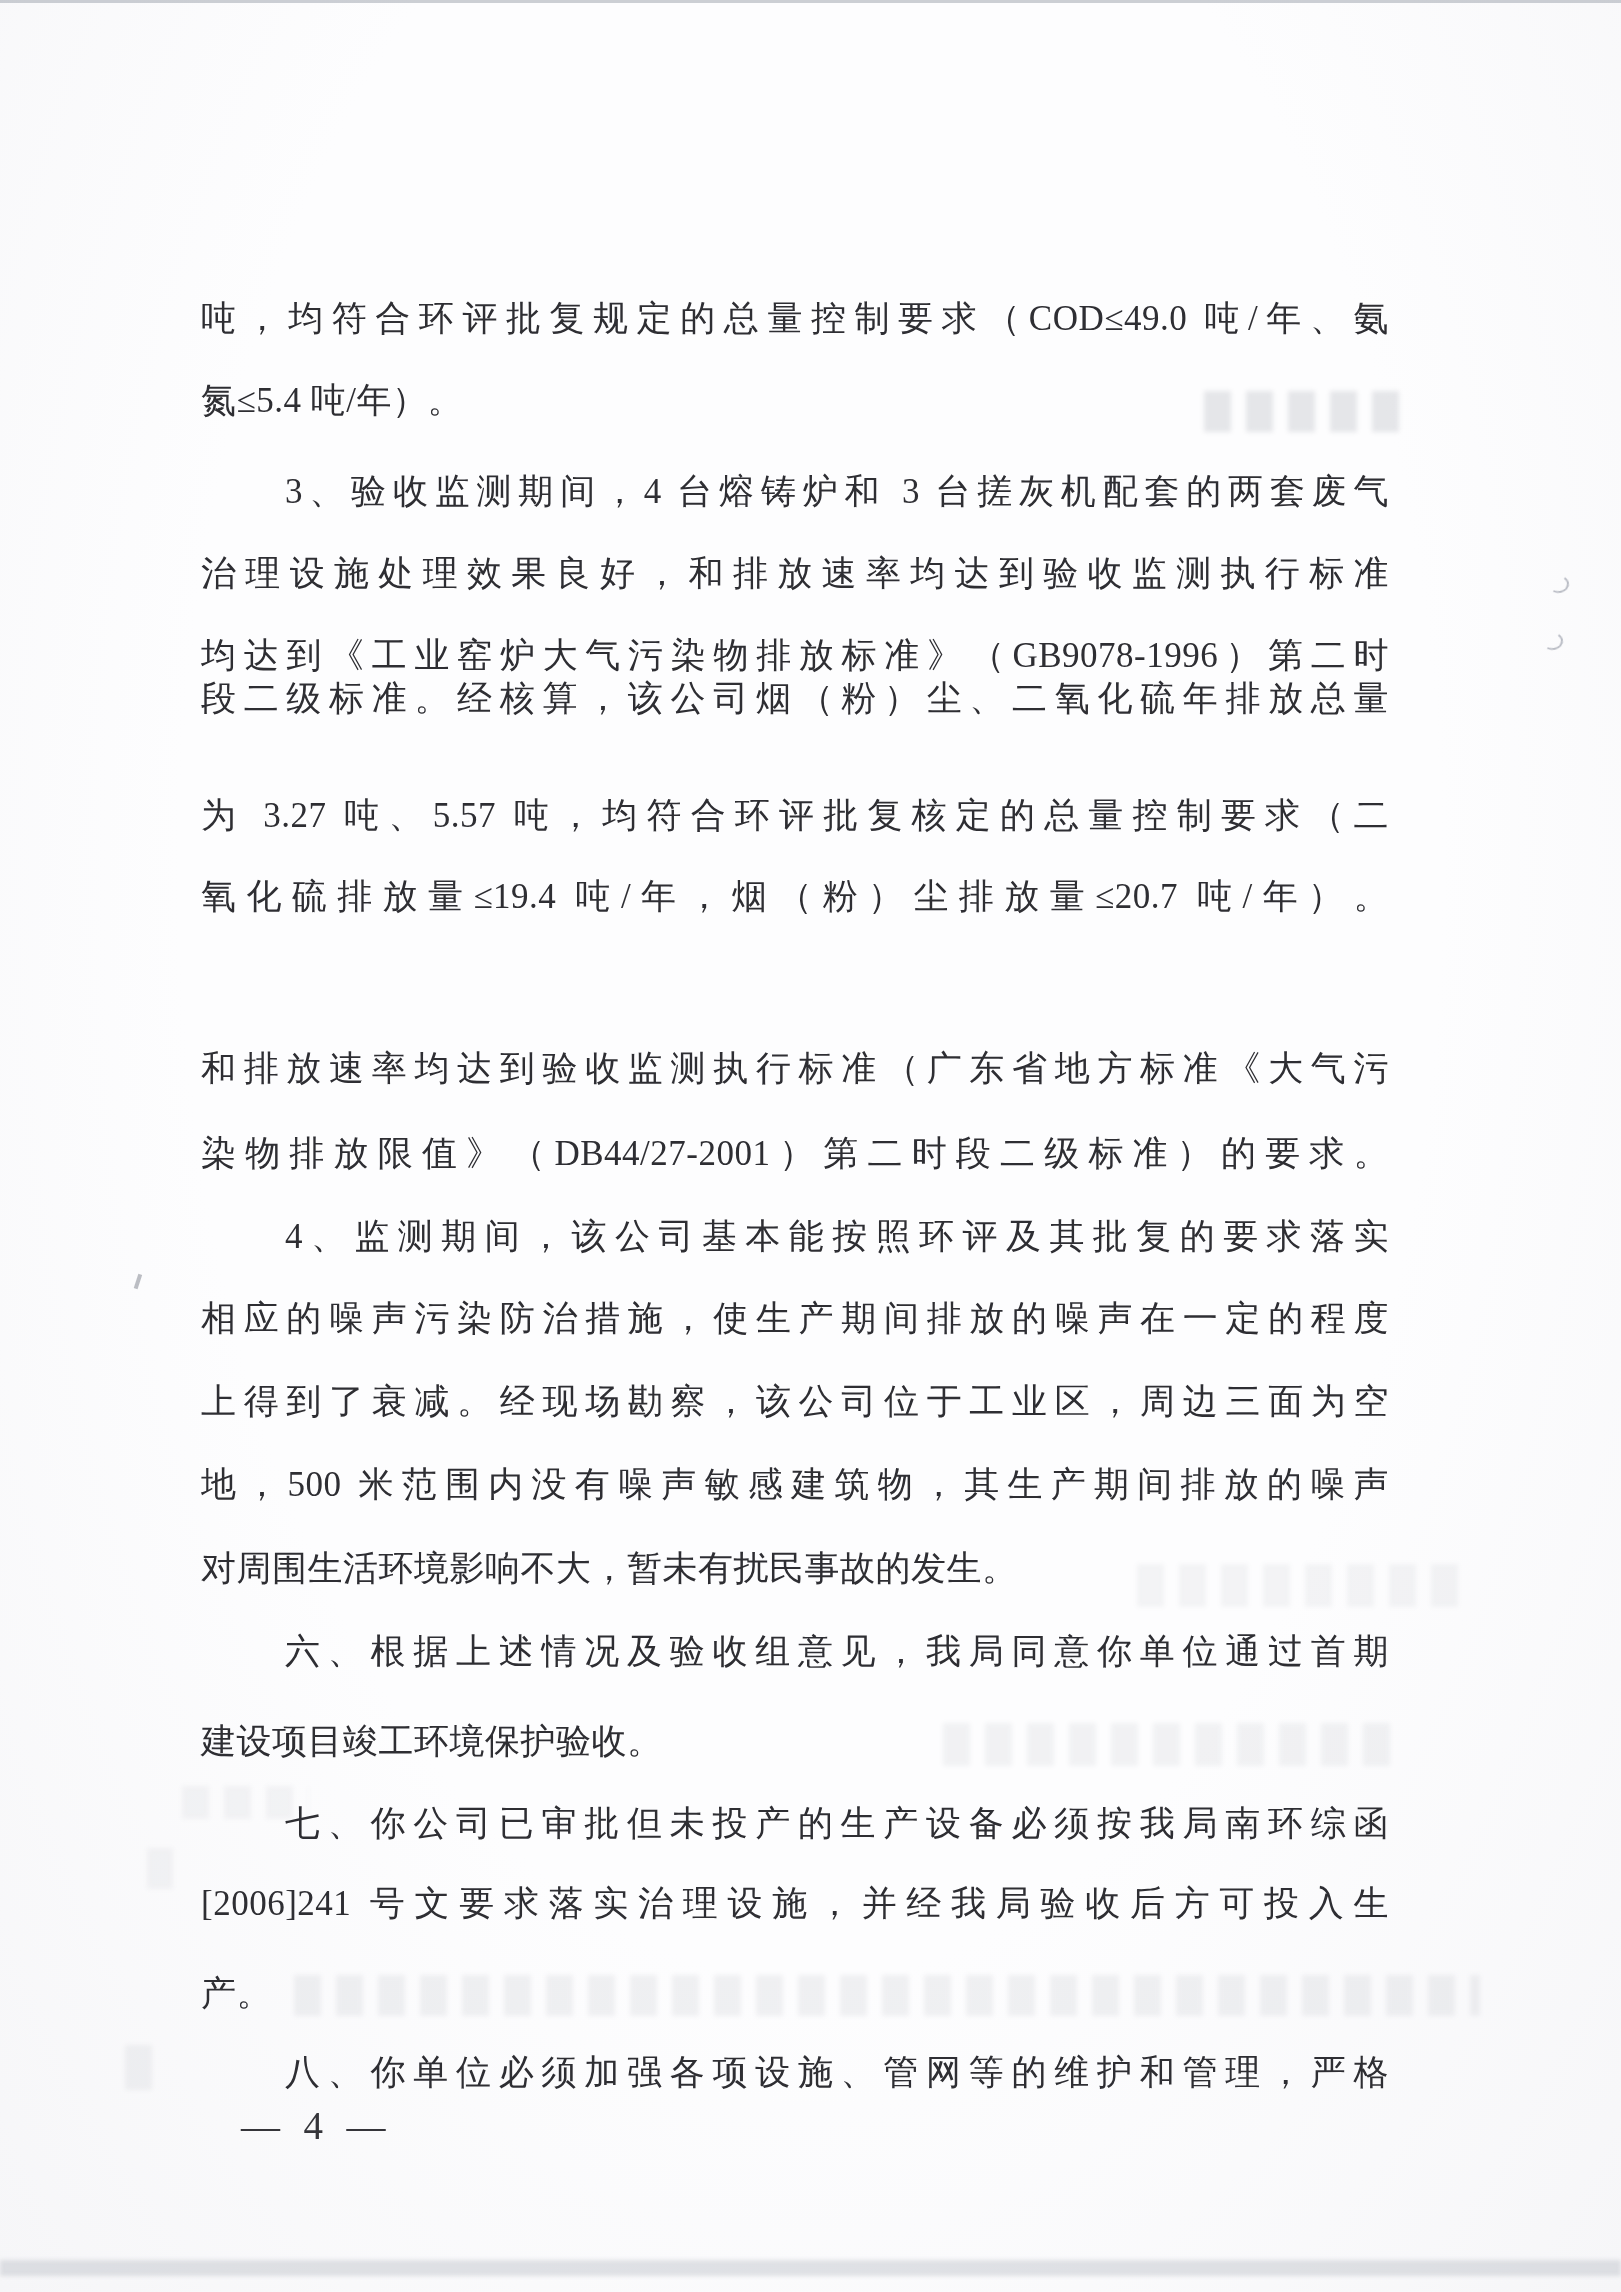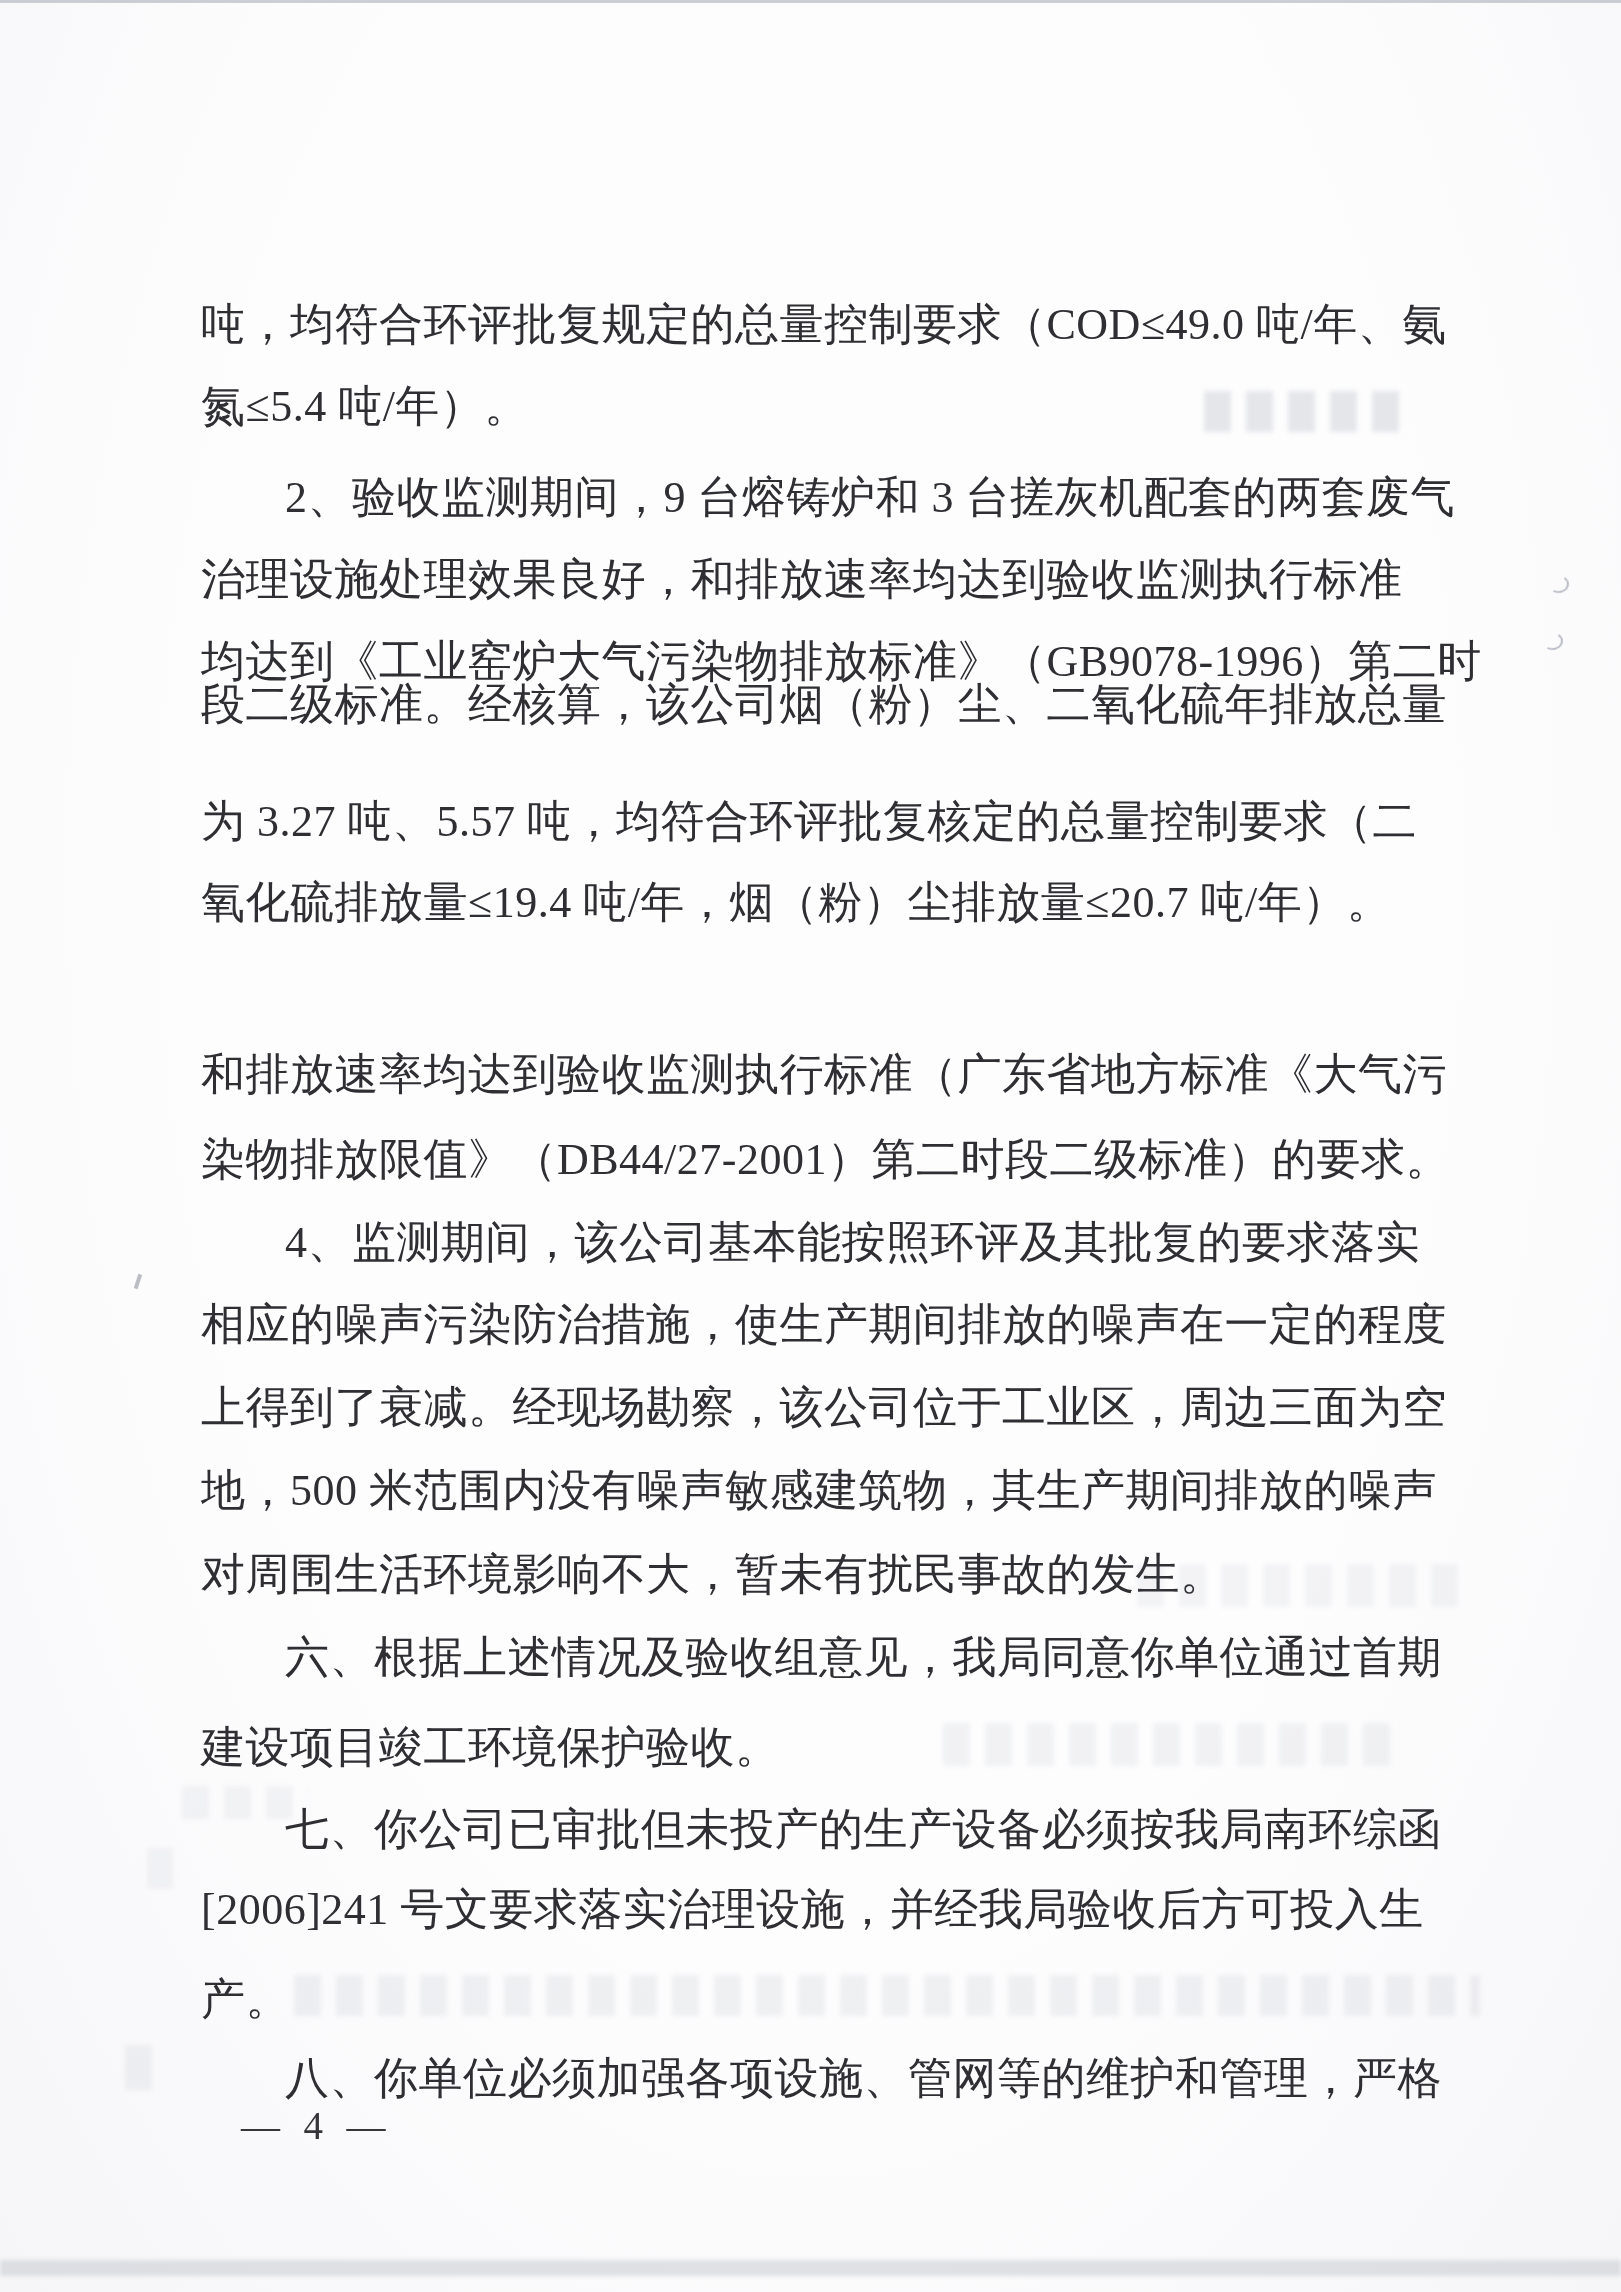--- a/index.html
+++ b/index.html
@@ -8,21 +8,21 @@
     font-family: "Liberation Serif", "DejaVu Serif", serif;
     background: radial-gradient(ellipse at 50% 38%, #fdfdfe 55%, #f6f6f8 100%);
     position: relative; overflow: hidden;
   }
   .page { position: absolute; inset: 0; }
 
   .text-line {
     position: absolute;
     left: 201px;
     width: 1188px;
-    font-size: 44px;
+    font-size: 35px;
     line-height: 1.25;
     color: #2e2e33;
     text-align: justify;
     text-align-last: justify;
     white-space: nowrap;
     letter-spacing: 0.5px;
   }
   .text-line.short {
     text-align: center;
     text-align-last: left;
@@ -78,21 +78,21 @@
 </style>
 </head>
 <body>
 
 <div class="page">
 
   <div class="top-edge"></div>
 
   <div class="text-line" style="top:297px">吨，均符合环评批复规定的总量控制要求（COD≤49.0 吨/年、氨</div>
   <div class="text-line short" style="top:379px">氮≤5.4 吨/年）。</div>
-  <div class="text-line indent" style="top:470px">2、验收监测期间，9 台熔铸炉和 3 台搓灰机配套的两套废气</div>
+  <div class="text-line indent" style="top:470px">3、验收监测期间，4 台熔铸炉和 3 台搓灰机配套的两套废气</div>
   <div class="text-line" style="top:552px">治理设施处理效果良好，和排放速率均达到验收监测执行标准</div>
   <div class="text-line" style="top:634px">均达到《工业窑炉大气污染物排放标准》（GB9078-1996）第二时</div>
   <div class="text-line" style="top:677px">段二级标准。经核算，该公司烟（粉）尘、二氧化硫年排放总量</div>
   <div class="text-line" style="top:794px">为 3.27 吨、5.57 吨，均符合环评批复核定的总量控制要求（二</div>
   <div class="text-line" style="top:875px">氧化硫排放量≤19.4 吨/年，烟（粉）尘排放量≤20.7 吨/年）。</div>
   <div class="text-line" style="top:1047px">和排放速率均达到验收监测执行标准（广东省地方标准《大气污</div>
   <div class="text-line" style="top:1132px">染物排放限值》（DB44/27-2001）第二时段二级标准）的要求。</div>
   <div class="text-line indent" style="top:1215px">4、监测期间，该公司基本能按照环评及其批复的要求落实</div>
   <div class="text-line" style="top:1297px">相应的噪声污染防治措施，使生产期间排放的噪声在一定的程度</div>
   <div class="text-line" style="top:1380px">上得到了衰减。经现场勘察，该公司位于工业区，周边三面为空</div>

